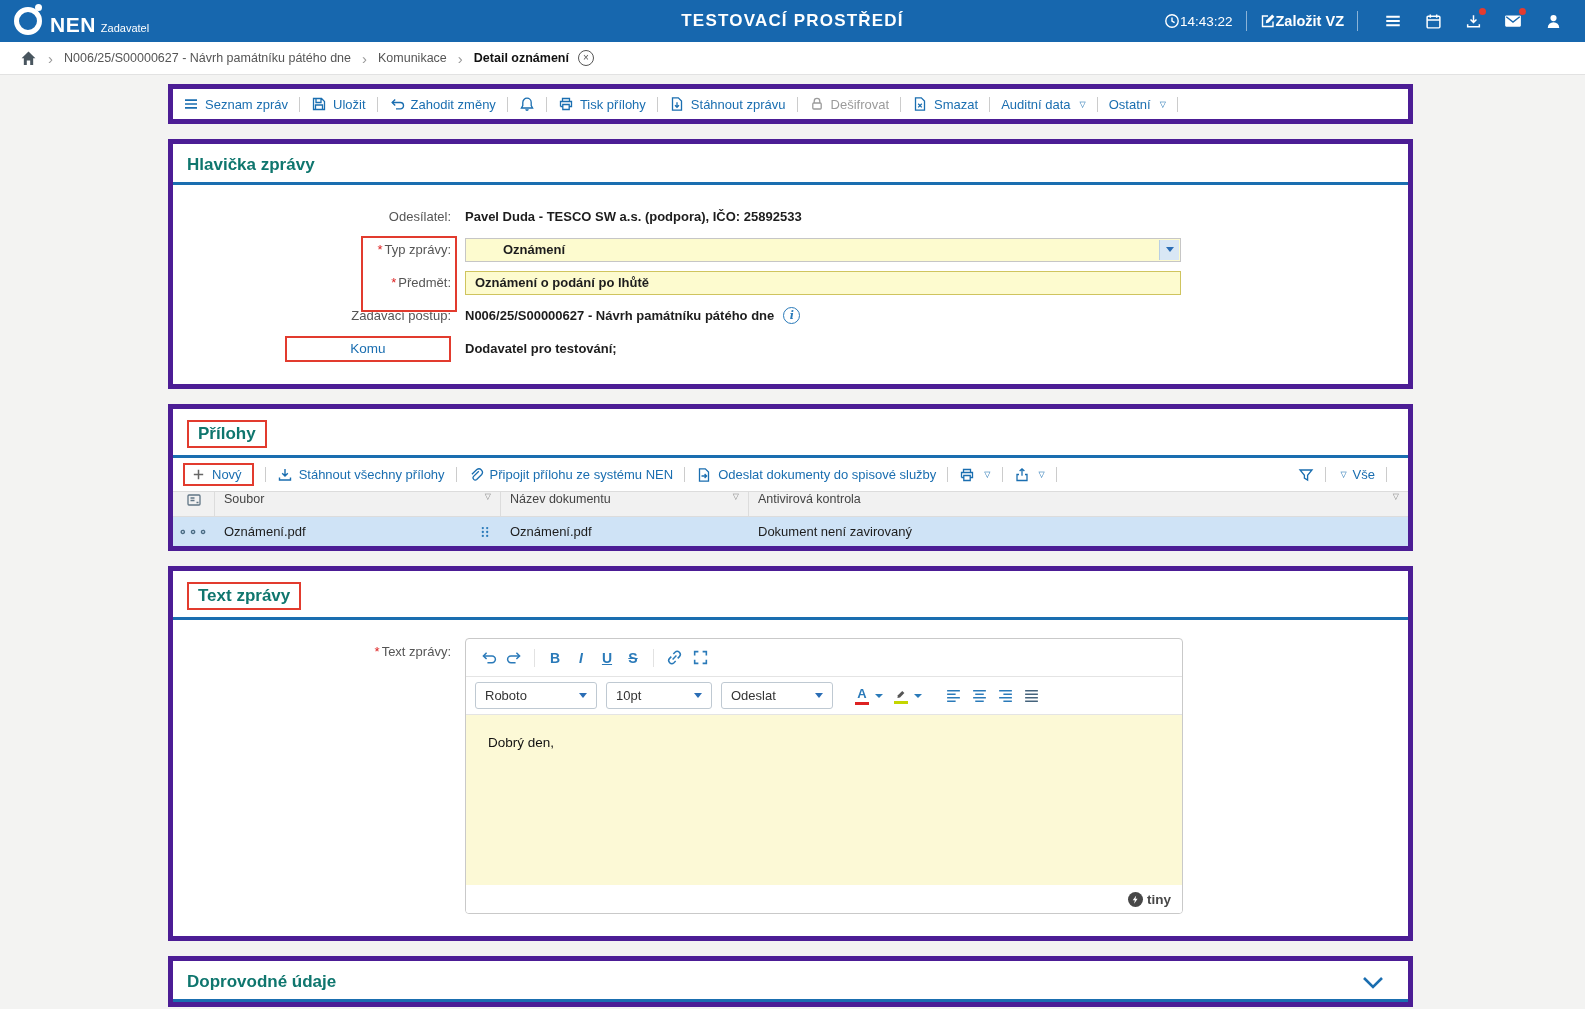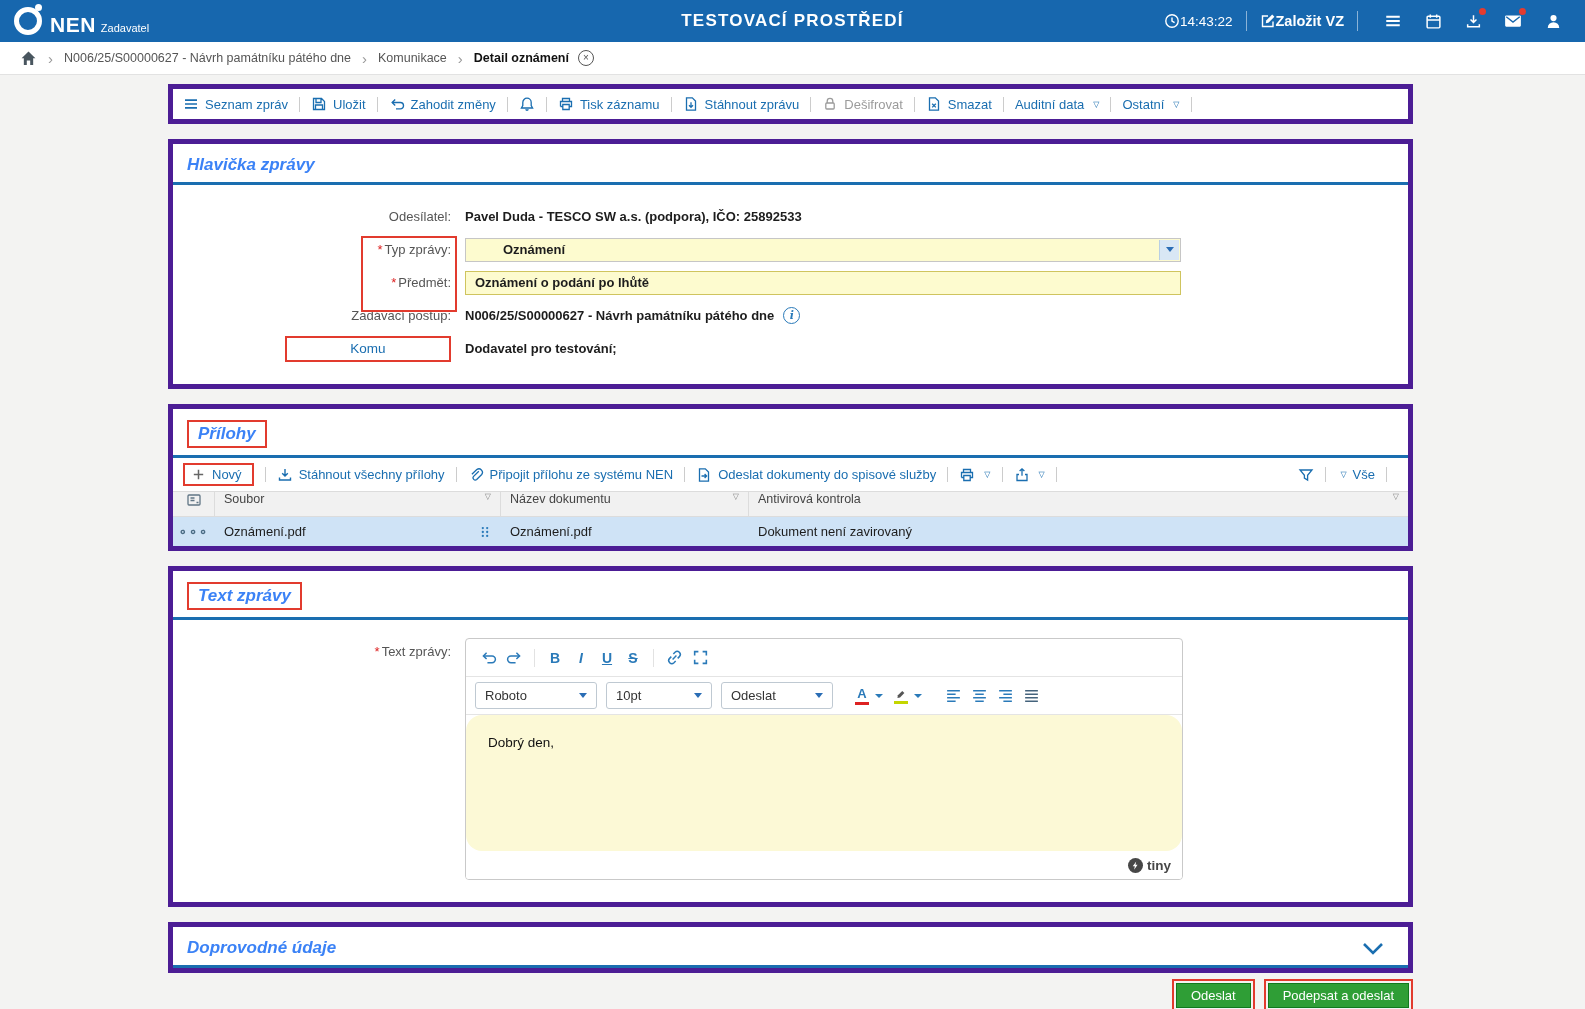--- a/index.html
+++ b/index.html
@@ -33,21 +33,21 @@
   .wrap { width:1245px; margin-left:168px; }
   .card { background:#fff; border:5px solid #4c1d95; margin-bottom:15px; }
 
   .msg-toolbar { display:flex; align-items:center; padding:7px 10px; color:#1a6eb0; font-size:13px; white-space:nowrap; }
   .titem { display:flex; align-items:center; gap:6px; cursor:pointer; }
   .titem.disabled { color:#9b9b9b; cursor:default; }
   .vsep { width:1px; height:15px; background:#ccc; margin:0 11px; flex:none; }
   .tri { font-size:8px; margin-left:3px; }
 
   .sec-head { display:flex; align-items:center; padding:11px 14px 7px; }
-  .sec-title { font-size:17px; font-weight:bold; color:#3b82f6;font-style:italic; }
+  .sec-title { font-size:17px; font-weight:bold; color:#0f766e; }
   .red-box { border:2px solid #e23b2e; padding:2px 9px; }
   .sec-rule { height:3px; background:#1a6eb0; }
 
   
   .form { position:relative; padding:12px 0 16px; }
   .frow { display:flex; align-items:center; height:27px; margin:6px 0; }
   .flabel { width:292px; text-align:right; padding-right:14px; color:#555; flex:none; }
   .req { color:#d22; margin-right:2px; }
   .fval { font-weight:bold; color:#1d1d1d; display:flex; align-items:center; }
   .field { width:716px; height:24px; background:#fdfbcf; display:flex; align-items:center; font-weight:bold; color:#1d1d1d; padding:0 9px; cursor:text; }
@@ -84,21 +84,21 @@
   .ed-letter.un { text-decoration:underline; }
   .ed-letter.st { text-decoration:line-through; }
   .ed-gap { width:10px; }
   .ed-div { width:1px; height:18px; background:#e2e2e2; margin:0 7px; }
   .ed-sel { height:27px; border:1px solid #bfc9d2; border-radius:3px; display:flex; align-items:center; justify-content:space-between; padding:0 9px; margin-right:9px; color:#333; background:#fff; cursor:pointer; }
   .colorA { display:flex; flex-direction:column; align-items:center; width:20px; cursor:pointer; }
   .colorA .A { font-size:13px; font-weight:bold; color:#2a7ab9; line-height:1; }
   .colorA .bar { width:14px; height:3px; background:#d22; margin-top:2px; }
   .pen-bar { width:14px; height:3px; background:#c4d600; margin-top:1px; }
   .mini-caret { width:0; height:0; border-left:4px solid transparent; border-right:4px solid transparent; border-top:4px solid #2a7ab9; margin:0 8px 0 3px; cursor:pointer; }
-  .ed-content { height:136px; background:#fcf9d6; padding:20px 22px; font-size:13.5px; color:#111; cursor:text;border-radius:16px; }
+  .ed-content { height:170px; background:#fcf9d6; padding:20px 22px; font-size:13.5px; color:#111; cursor:text; }
   .ed-content p { margin:0 0 17px; }
   .ed-status { height:28px; display:flex; align-items:center; justify-content:flex-end; padding:0 11px; background:#fff; }
   .bolt-circle { width:15px; height:15px; border-radius:50%; background:#474747; display:flex; align-items:center; justify-content:center; margin-right:4px; }
   .tiny-text { font-weight:bold; color:#474747; font-size:13.5px; }
 
   
   .dop-head { display:flex; align-items:center; justify-content:space-between; padding:11px 24px 7px 14px; }
   .chev-big { color:#1a6eb0; cursor:pointer; }
 
   
@@ -326,21 +326,21 @@
       <span class="titem">
             <svg width="16" height="16">
               <use href="#s-bell"></use>
             </svg>
           </span>
       <span class="vsep"></span>
       <span class="titem">
             <svg width="16" height="16">
               <use href="#s-printer"></use>
             </svg>
-            <span>Tisk záznamu</span>
+            <span>Tisk přílohy</span>
           </span>
       <span class="vsep"></span>
       <span class="titem">
             <svg width="16" height="16">
               <use href="#s-docdown"></use>
             </svg>
             <span>Stáhnout zprávu</span>
           </span>
       <span class="vsep"></span>
       <span class="titem disabled">

